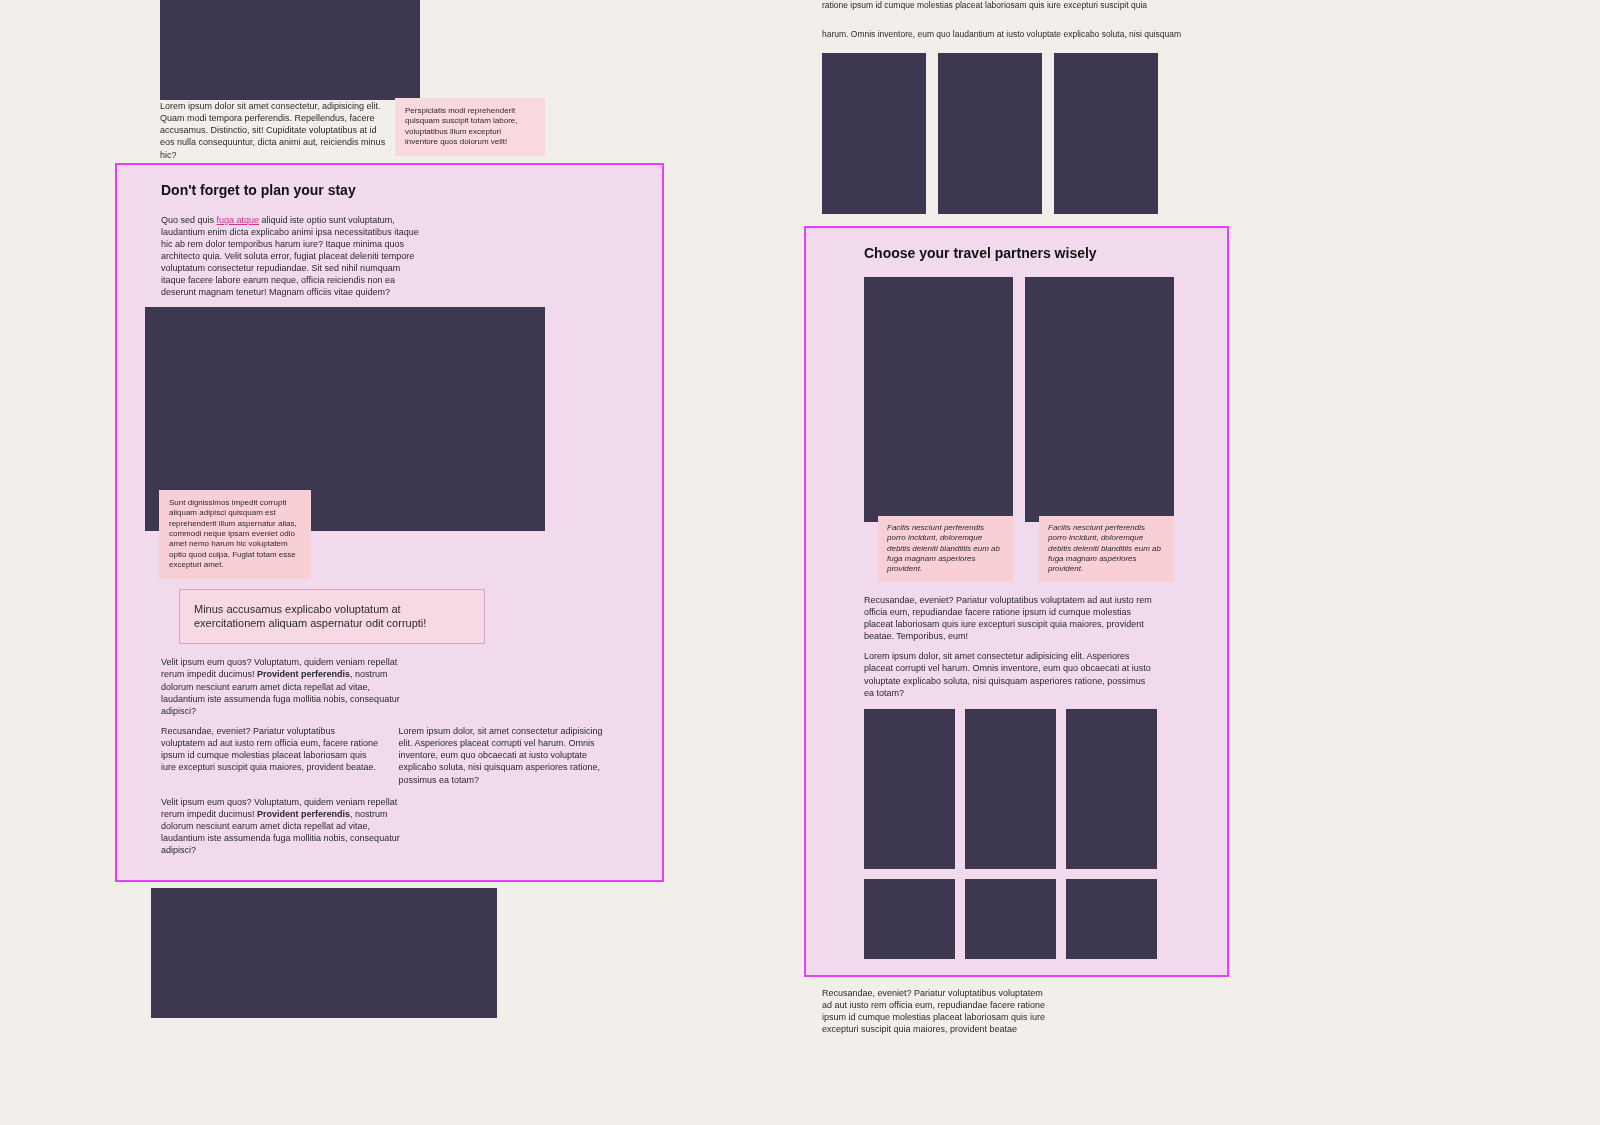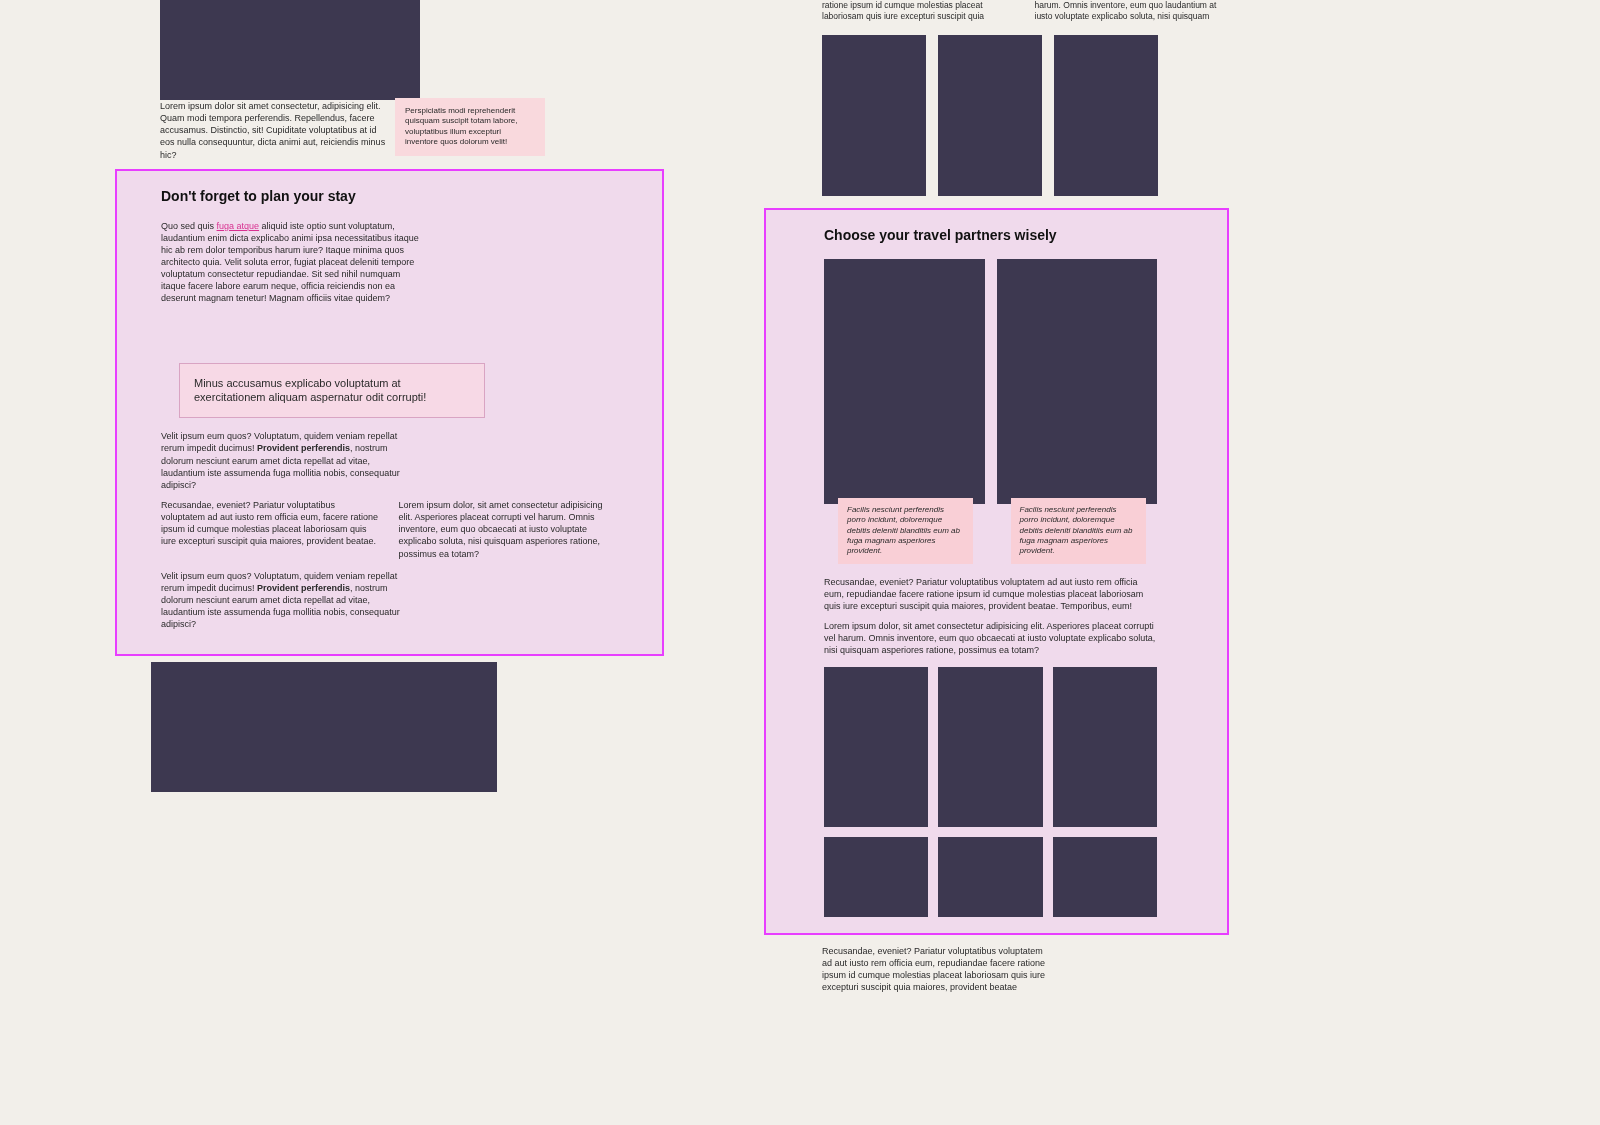--- a/index.html
+++ b/index.html
@@ -51,30 +51,31 @@
   }
 
   .para { width: 250px; margin-bottom: 10px; }
 
   .two-col { display: flex; gap: 18px; margin-bottom: 10px; }
   .two-col > div { flex: 1; }
 
   .colorful-img { width: 346px; height: 130px; margin-left: 36px; margin-top: 6px; }
 
   
-  .right-top-2col { display: flex; gap: 18px; padding: 0 0 0 58px; }
+  .right-top-2col { display: flex; gap: 18px; padding: 0 0 0 58px; flex-direction: column; }
   .right-top-2col > div { flex:1; font-size: 8.5px; }
   .thumb-row-3 { display: flex; gap: 12px; padding-left: 58px; margin-top: 12px; width: 394px; }
   .thumb-row-3 .ph { width: 110px; height: 161px; }
 
   .pinkbox-right {
     border: 2px solid #e83eff;
     background: rgba(232,62,255,0.12);
     padding: 16px 70px 16px 58px;
     margin-top: 12px;
+    margin-left: 40px;
   }
   .pinkbox-right h2 { font-size: 14px; font-weight: 700; margin-bottom: 14px; color:#111; }
 
   .pair-wrap { display: flex; gap: 12px; margin-bottom: 8px; }
   .pair-col { flex:1; position: relative; font-style: italic; }
   .pair-img { width: 100%; height: 245px; }
   .pair-note {
     width: 135px; background: #f9cfd6; padding: 7px 9px; font-size: 8px; line-height: 1.3;
     margin-top: -6px; margin-left: 14px;
   }
@@ -93,26 +94,30 @@
 <body>
 
 <div class="col col-left">
   <div class="ph hero-left-img"></div>
 
   <div class="left-cap1-wrap">
     <div class="left-note1">Perspiciatis modi reprehenderit quisquam suscipit totam labore, voluptatibus illum excepturi inventore quos dolorum velit!</div>
     <p class="left-txt1">Lorem ipsum dolor sit amet consectetur, adipisicing elit. Quam modi tempora perferendis. Repellendus, facere accusamus. Distinctio, sit! Cupiditate voluptatibus at id eos nulla consequuntur, dicta animi aut, reiciendis minus hic?</p>
   </div>
 
-  <div class="pinkbox" style="margin-top:8px;">
+  <div class="pinkbox" style="margin-top:2px;">
     <h2>Don't forget to plan your stay</h2>
     <p style="width:260px;">
       <span>Quo sed quis </span><a href="#">fuga atque</a><span> aliquid iste optio sunt voluptatum, laudantium enim dicta explicabo animi ipsa necessitatibus itaque hic ab rem dolor temporibus harum iure? Itaque minima quos architecto quia. Velit soluta error, fugiat placeat deleniti tempore voluptatum consectetur repudiandae. Sit sed nihil numquam itaque facere labore earum neque, officia reiciendis non ea deserunt magnam tenetur! Magnam officiis vitae quidem?</span>
     </p>
 
+    <div class="mtn-wrap">
+      <div class="ph mtn-img"></div>
+      <div class="mtn-note">Sunt dignissimos impedit corrupti aliquam adipisci quisquam est reprehenderit illum aspernatur alias, commodi neque ipsam eveniet odio amet nemo harum hic voluptatem optio quod culpa. Fugiat totam esse excepturi amet.</div>
+    </div>
 
     <div class="quotebox">Minus accusamus explicabo voluptatum at exercitationem aliquam aspernatur odit corrupti!</div>
 
     <p class="para">
       <span>Velit ipsum eum quos? Voluptatum, quidem veniam repellat rerum impedit ducimus! </span><b>Provident perferendis</b><span>, nostrum dolorum nesciunt earum amet dicta repellat ad vitae, laudantium iste assumenda fuga mollitia nobis, consequatur adipisci?</span>
     </p>
 
     <div class="two-col">
       <div>Recusandae, eveniet? Pariatur voluptatibus voluptatem ad aut iusto rem officia eum, facere ratione ipsum id cumque molestias placeat laboriosam quis iure excepturi suscipit quia maiores, provident beatae.</div>
       <div>Lorem ipsum dolor, sit amet consectetur adipisicing elit. Asperiores placeat corrupti vel harum. Omnis inventore, eum quo obcaecati at iusto voluptate explicabo soluta, nisi quisquam asperiores ratione, possimus ea totam?</div>

